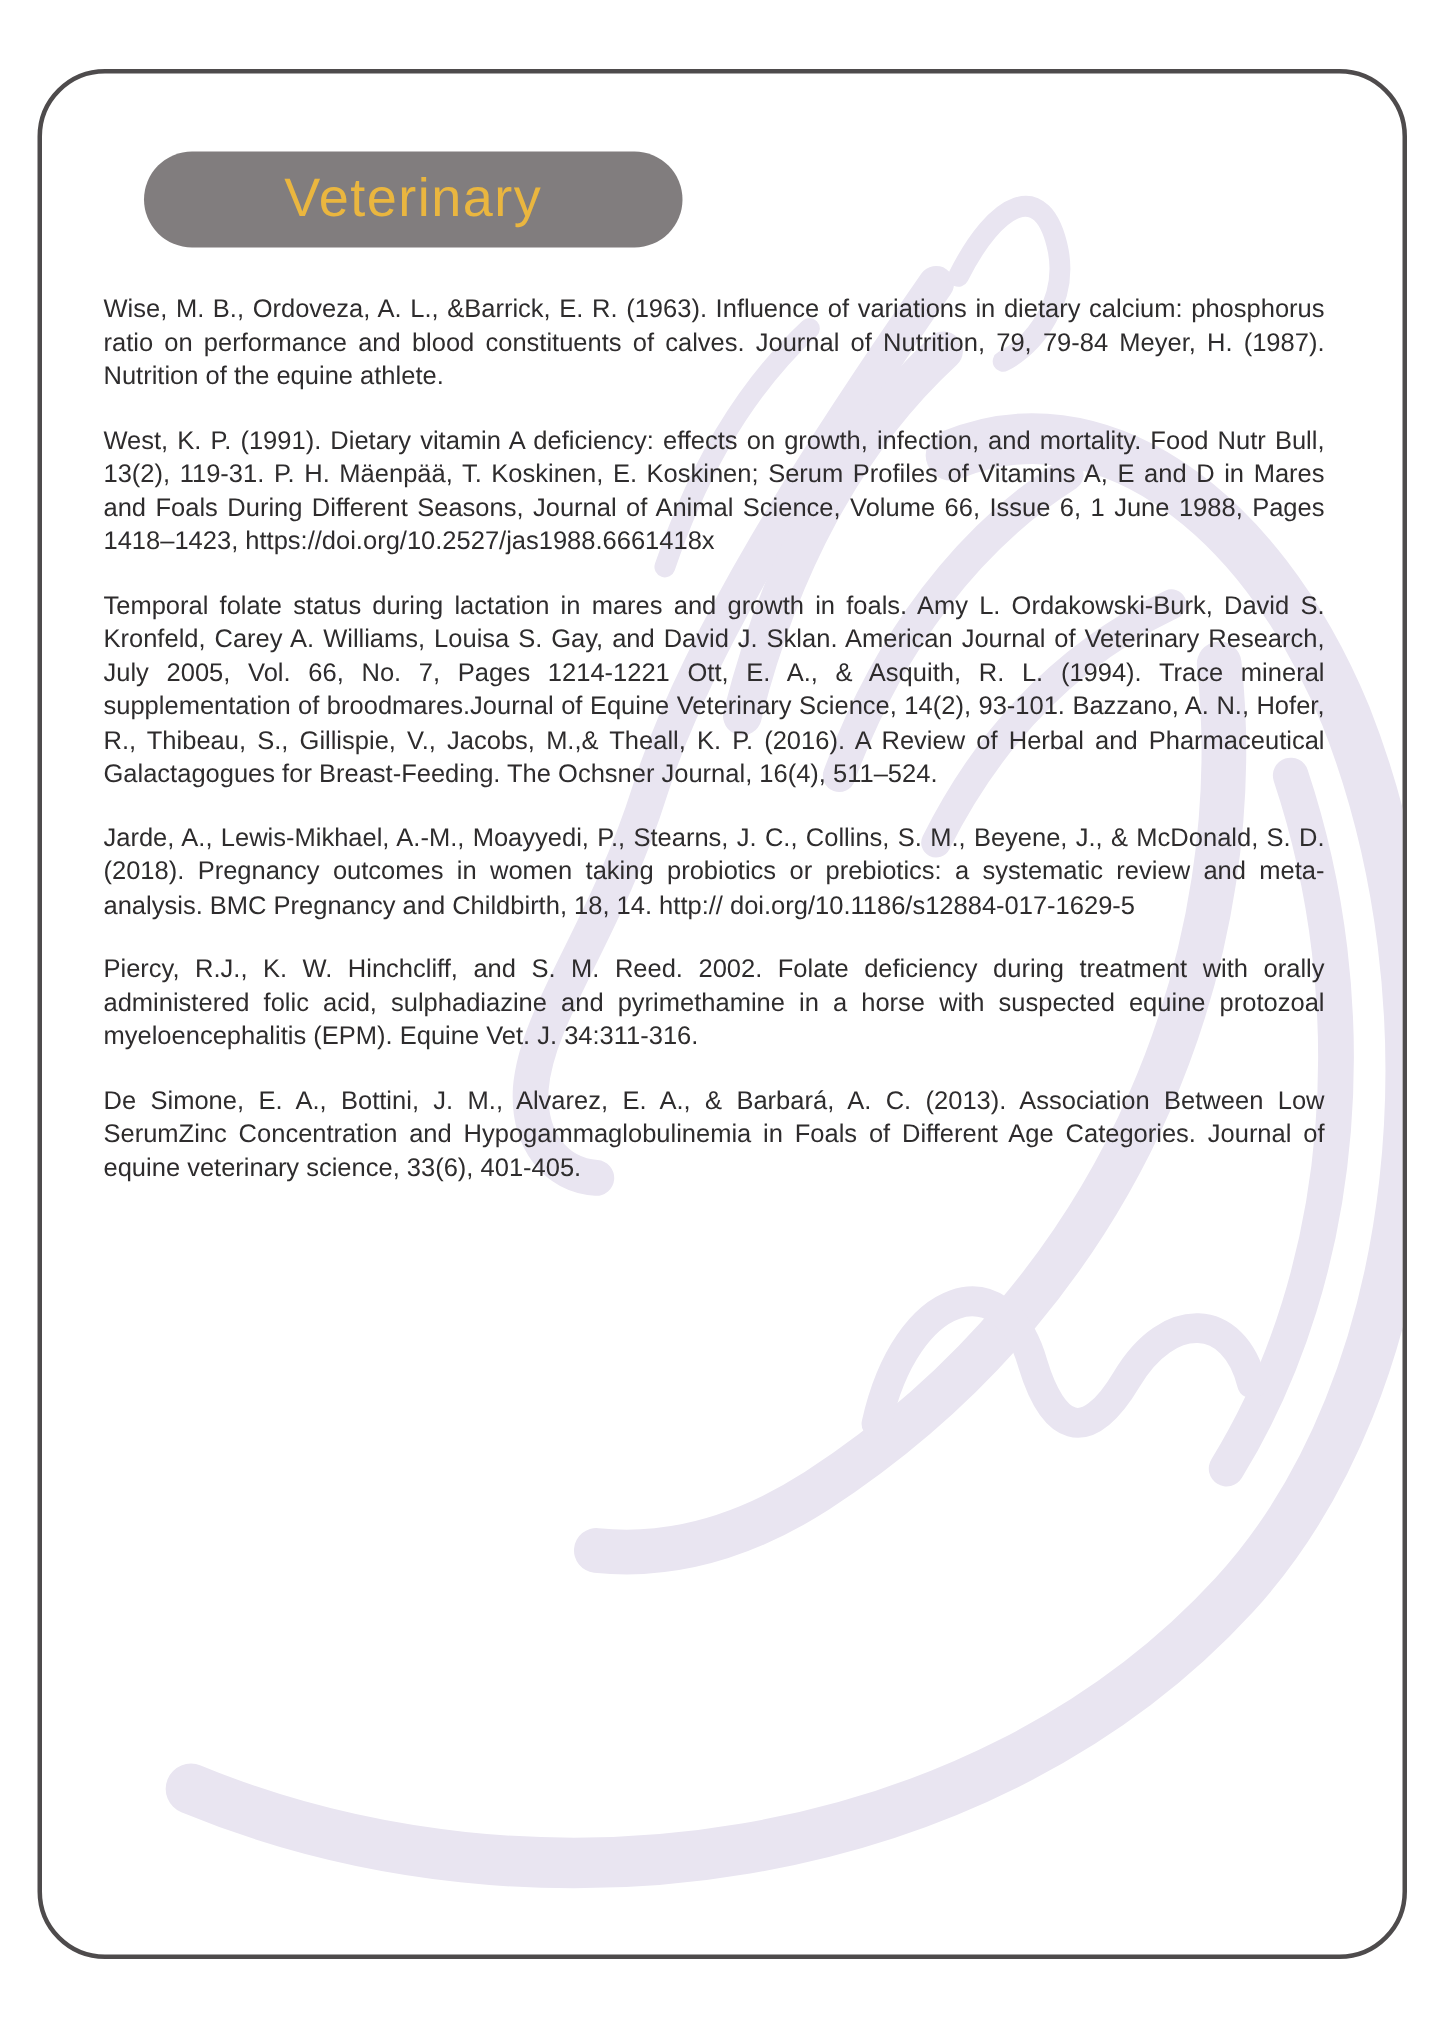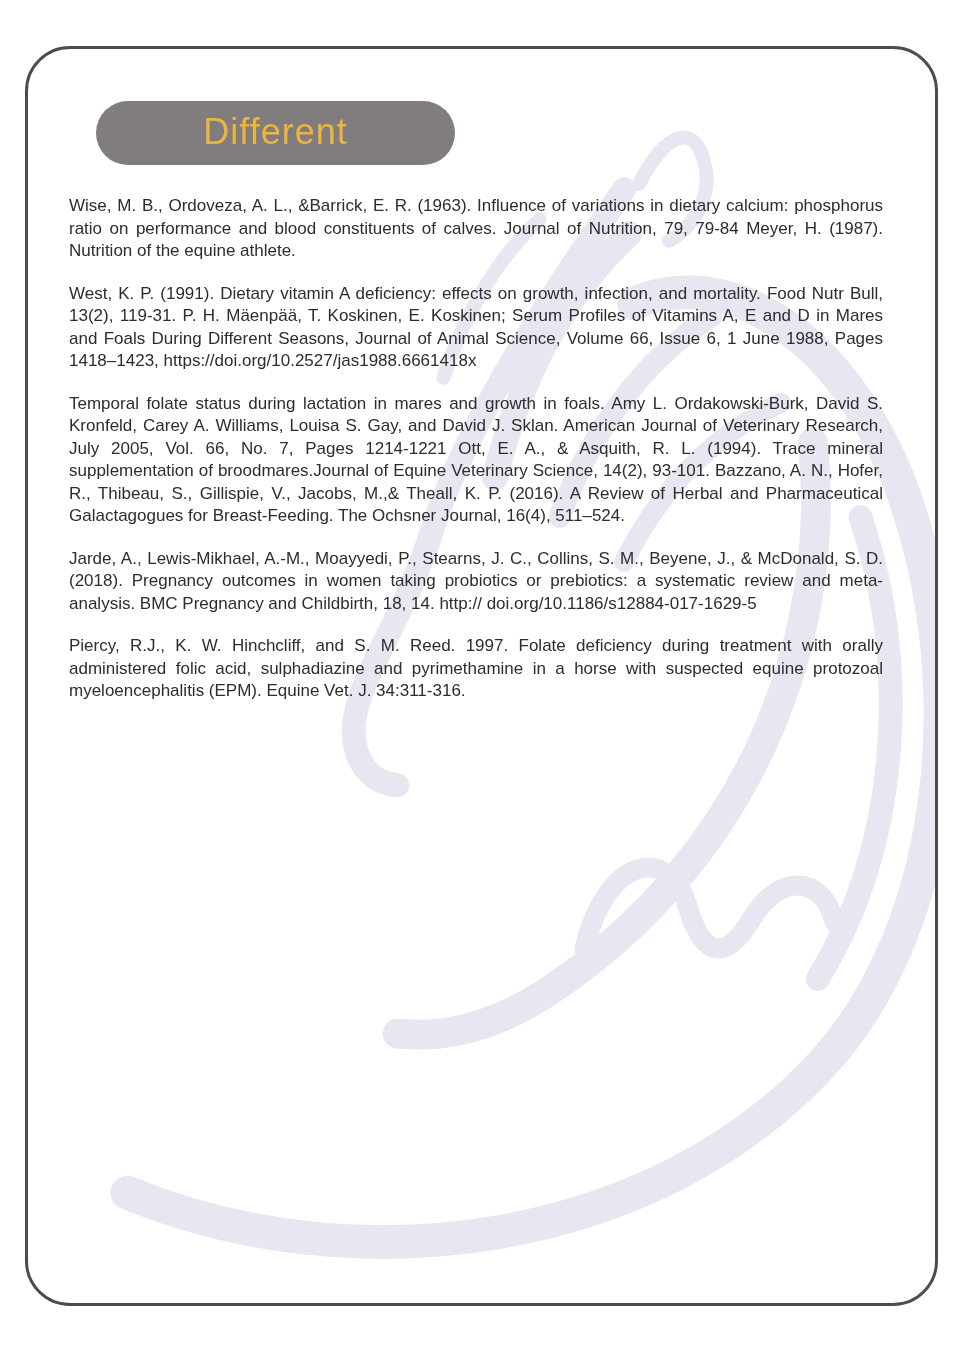--- a/index.html
+++ b/index.html
@@ -83,25 +83,26 @@
 
       <path d="M 470 430 C 495 330, 540 245, 605 185" stroke-width="26"></path>
       <path d="M 535 470 C 568 380, 622 310, 688 268" stroke-width="22"></path>
       <path d="M 600 515 C 640 435, 695 385, 758 355" stroke-width="20"></path>
       <path d="M 418 330 C 440 265, 472 210, 515 170" stroke-width="14"></path>
 
       <path d="M 615 135 C 640 85, 672 68, 682 118 C 688 150, 668 180, 645 192" stroke-width="14"></path>
     </svg>
 
     <div class="pill">
-      <span>Different</span>
+      <span>Veterinary</span>
     </div>
 
     <div class="refs">
         <p>Wise, M. B., Ordoveza, A. L., &amp;Barrick, E. R. (1963). Influence of variations in dietary calcium: phosphorus ratio on performance and blood constituents of calves. Journal of Nutrition, 79, 79-84 Meyer, H. (1987). Nutrition of the equine athlete.</p>
         <p>West, K. P. (1991). Dietary vitamin A deficiency: effects on growth, infection, and mortality. Food Nutr Bull, 13(2), 119-31. P. H. Mäenpää, T. Koskinen, E. Koskinen; Serum Profiles of Vitamins A, E and D in Mares and Foals During Different Seasons, Journal of Animal Science, Volume 66, Issue 6, 1 June 1988, Pages 1418–1423, https://doi.org/10.2527/jas1988.6661418x</p>
         <p>Temporal folate status during lactation in mares and growth in foals. Amy L. Ordakowski-Burk, David S. Kronfeld, Carey A. Williams, Louisa S. Gay, and David J. Sklan. American Journal of Veterinary Research, July 2005, Vol. 66, No. 7, Pages 1214-1221 Ott, E. A., &amp; Asquith, R. L. (1994). Trace mineral supplementation of broodmares.Journal of Equine Veterinary Science, 14(2), 93-101. Bazzano, A. N., Hofer, R., Thibeau, S., Gillispie, V., Jacobs, M.,&amp; Theall, K. P. (2016). A Review of Herbal and Pharmaceutical Galactagogues for Breast-Feeding. The Ochsner Journal, 16(4), 511–524.</p>
         <p>Jarde, A., Lewis-Mikhael, A.-M., Moayyedi, P., Stearns, J. C., Collins, S. M., Beyene, J., &amp; McDonald, S. D. (2018). Pregnancy outcomes in women taking probiotics or prebiotics: a systematic review and meta-analysis. BMC Pregnancy and Childbirth, 18, 14. http:// doi.org/10.1186/s12884-017-1629-5</p>
-        <p>Piercy, R.J., K. W. Hinchcliff, and S. M. Reed. 1997. Folate deficiency during treatment with orally administered folic acid, sulphadiazine and pyrimethamine in a horse with suspected equine protozoal myeloencephalitis (EPM). Equine Vet. J. 34:311-316.</p>
+        <p>Piercy, R.J., K. W. Hinchcliff, and S. M. Reed. 2002. Folate deficiency during treatment with orally administered folic acid, sulphadiazine and pyrimethamine in a horse with suspected equine protozoal myeloencephalitis (EPM). Equine Vet. J. 34:311-316.</p>
+        <p>De Simone, E. A., Bottini, J. M., Alvarez, E. A., &amp; Barbará, A. C. (2013). Association Between Low SerumZinc Concentration and Hypogammaglobulinemia in Foals of Different Age Categories. Journal of equine veterinary science, 33(6), 401-405.</p>
       </div>
 
   </div>
 </div>
 
 </body></html>

